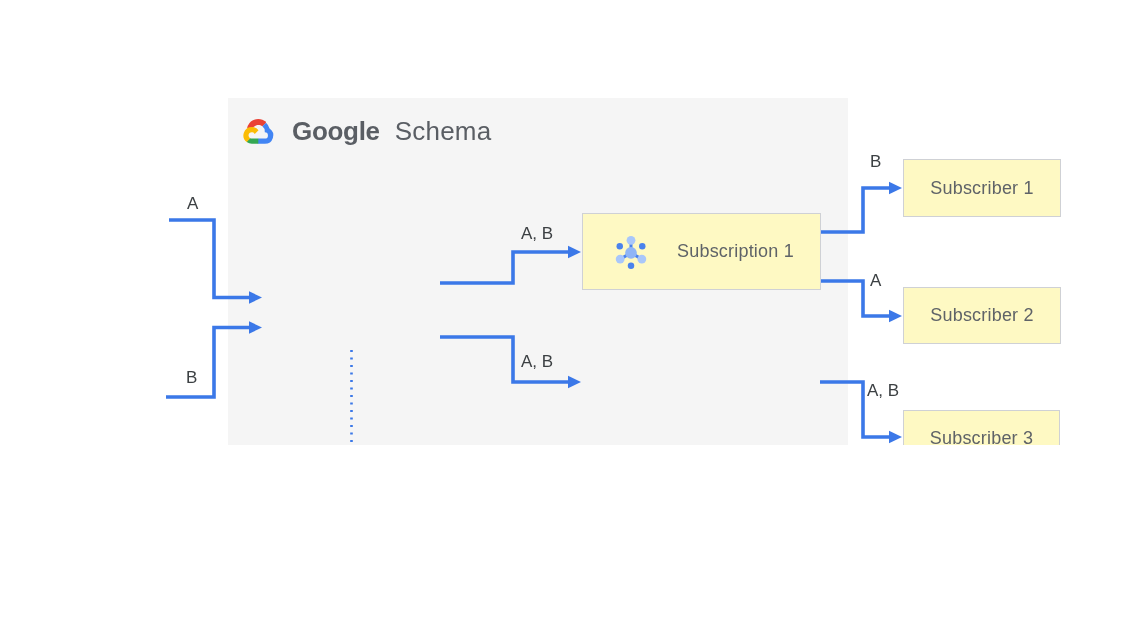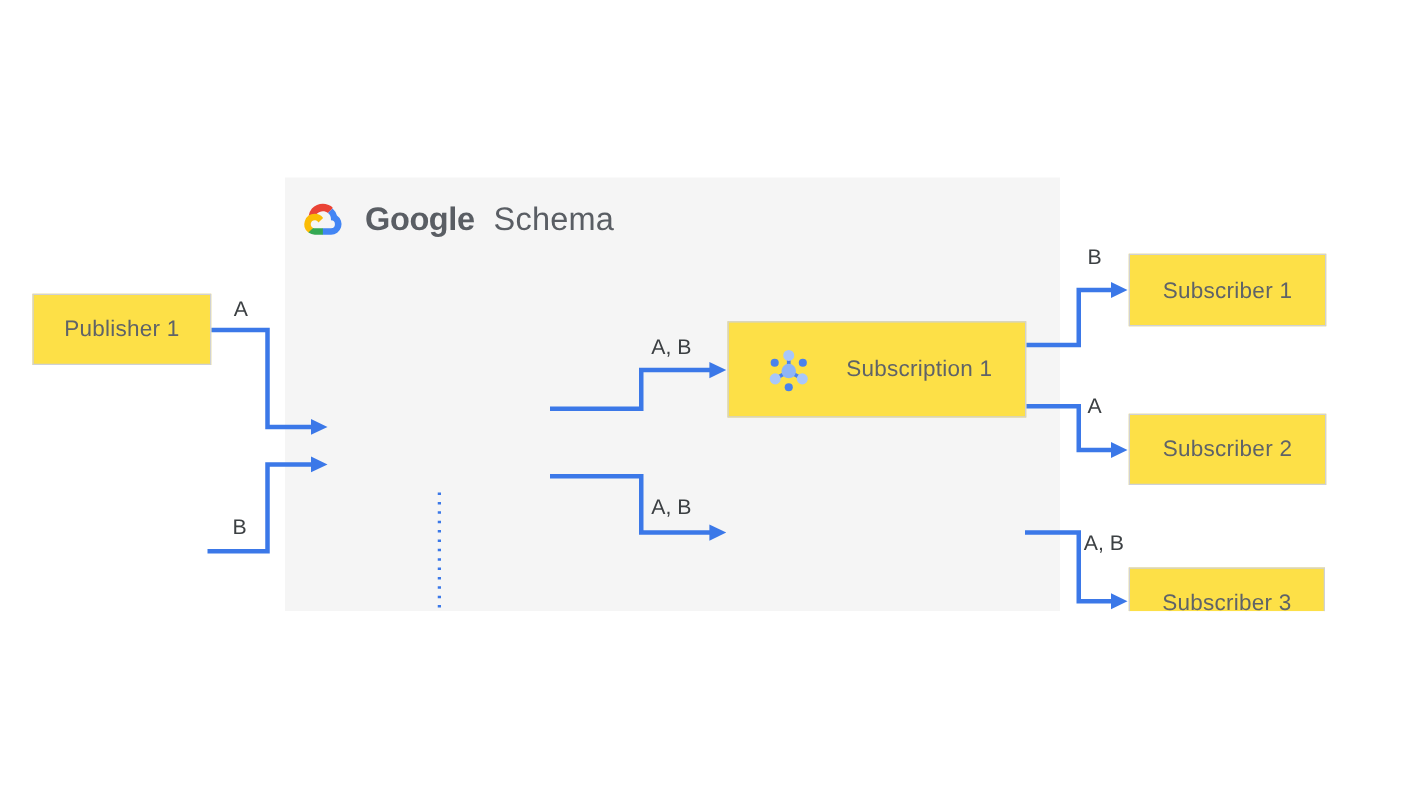--- a/index.html
+++ b/index.html
@@ -2,32 +2,31 @@
 <html style="--arrow: #3B78E8; --panel: #F5F5F5; --border: #CFD1D5; --boxtext: #5F6368; --labeltext: #3C4043; --iconlight: #A9C7FA; --iconcenter: #8FB5F6; --iconblue: #4A82EC; --red: #EA4335; --yellow: #FBBC05; --green: #34A853; --blue: #4285F4; --brand: #5A5E64;"><head>
 <meta charset="utf-8">
 <style>
   html,body{margin:0;padding:0;background:#ffffff;}
   #canvas{
     position:relative;
     width:1122px;height:445px;
     background:#ffffff;
     overflow:hidden;
     font-family:"Liberation Sans","DejaVu Sans",sans-serif;
-    margin-top:44px;
   }
   #panel{
     position:absolute;left:228px;top:98px;width:620px;height:457px;
     background:var(--panel,#f5f5f5);
   }
   #edges{position:absolute;left:0;top:0;width:1122px;height:629px;pointer-events:none;}
   .edge{stroke:var(--arrow,#3b78e8);stroke-width:3.6;fill:none;}
   .dotted{stroke:var(--arrow,#3b78e8);stroke-width:2.6;stroke-dasharray:2 5.5;}
   .node{
     position:absolute;box-sizing:border-box;
-    background:#fde047;border:1px solid var(--border,#cfd1d5);
+    background:#fef9c3;border:1px solid var(--border,#cfd1d5);
     display:flex;align-items:center;justify-content:center;
   }
   .node-label{
     color:var(--boxtext,#5f6368);font-size:18px;letter-spacing:.2px;white-space:nowrap;
   }
   .icon-node{justify-content:flex-start;padding-left:22px;gap:24px;}
   .icon-node.sub{padding-left:28px;gap:26px;}
   .pubsub-icon{width:40px;height:40px;flex:0 0 auto;}
   .edge-label{
     position:absolute;color:var(--labeltext,#3c4043);font-size:17px;white-space:nowrap;
@@ -86,23 +85,20 @@
     <polyline class="edge" points="169,220 214,220 214,297.5 249,297.5" marker-end="url(#ah)"></polyline>
     <polyline class="edge" points="166,397 214,397 214,327.5 249,327.5" marker-end="url(#ah)"></polyline>
     <polyline class="edge" points="440,283 513,283 513,252 568,252" marker-end="url(#ah)"></polyline>
     <polyline class="edge" points="440,337 513,337 513,382 568,382" marker-end="url(#ah)"></polyline>
     <polyline class="edge" points="821,232 863,232 863,188 889,188" marker-end="url(#ah)"></polyline>
     <polyline class="edge" points="821,281 863,281 863,316 889,316" marker-end="url(#ah)"></polyline>
     <polyline class="edge" points="820,382 863,382 863,437 889,437" marker-end="url(#ah)"></polyline>
     <line class="dotted" x1="351.5" y1="350" x2="351.5" y2="449"></line>
   </svg>
 
-  <div class="node" style="left:26px;top:191px;width:143px;height:57px">
-    <span class="node-label">Publisher 1</span>
-  </div>
 
   <div class="node icon-node sub" style="left:582px;top:213px;width:239px;height:77px">
     <svg class="pubsub-icon">
         <use href="#pubsub-sym"></use>
       </svg>
     <span class="node-label">Subscription 1</span>
   </div>
 
   <div class="node" style="left:903px;top:159px;width:158px;height:58px">
     <span class="node-label">Subscriber 1</span>

